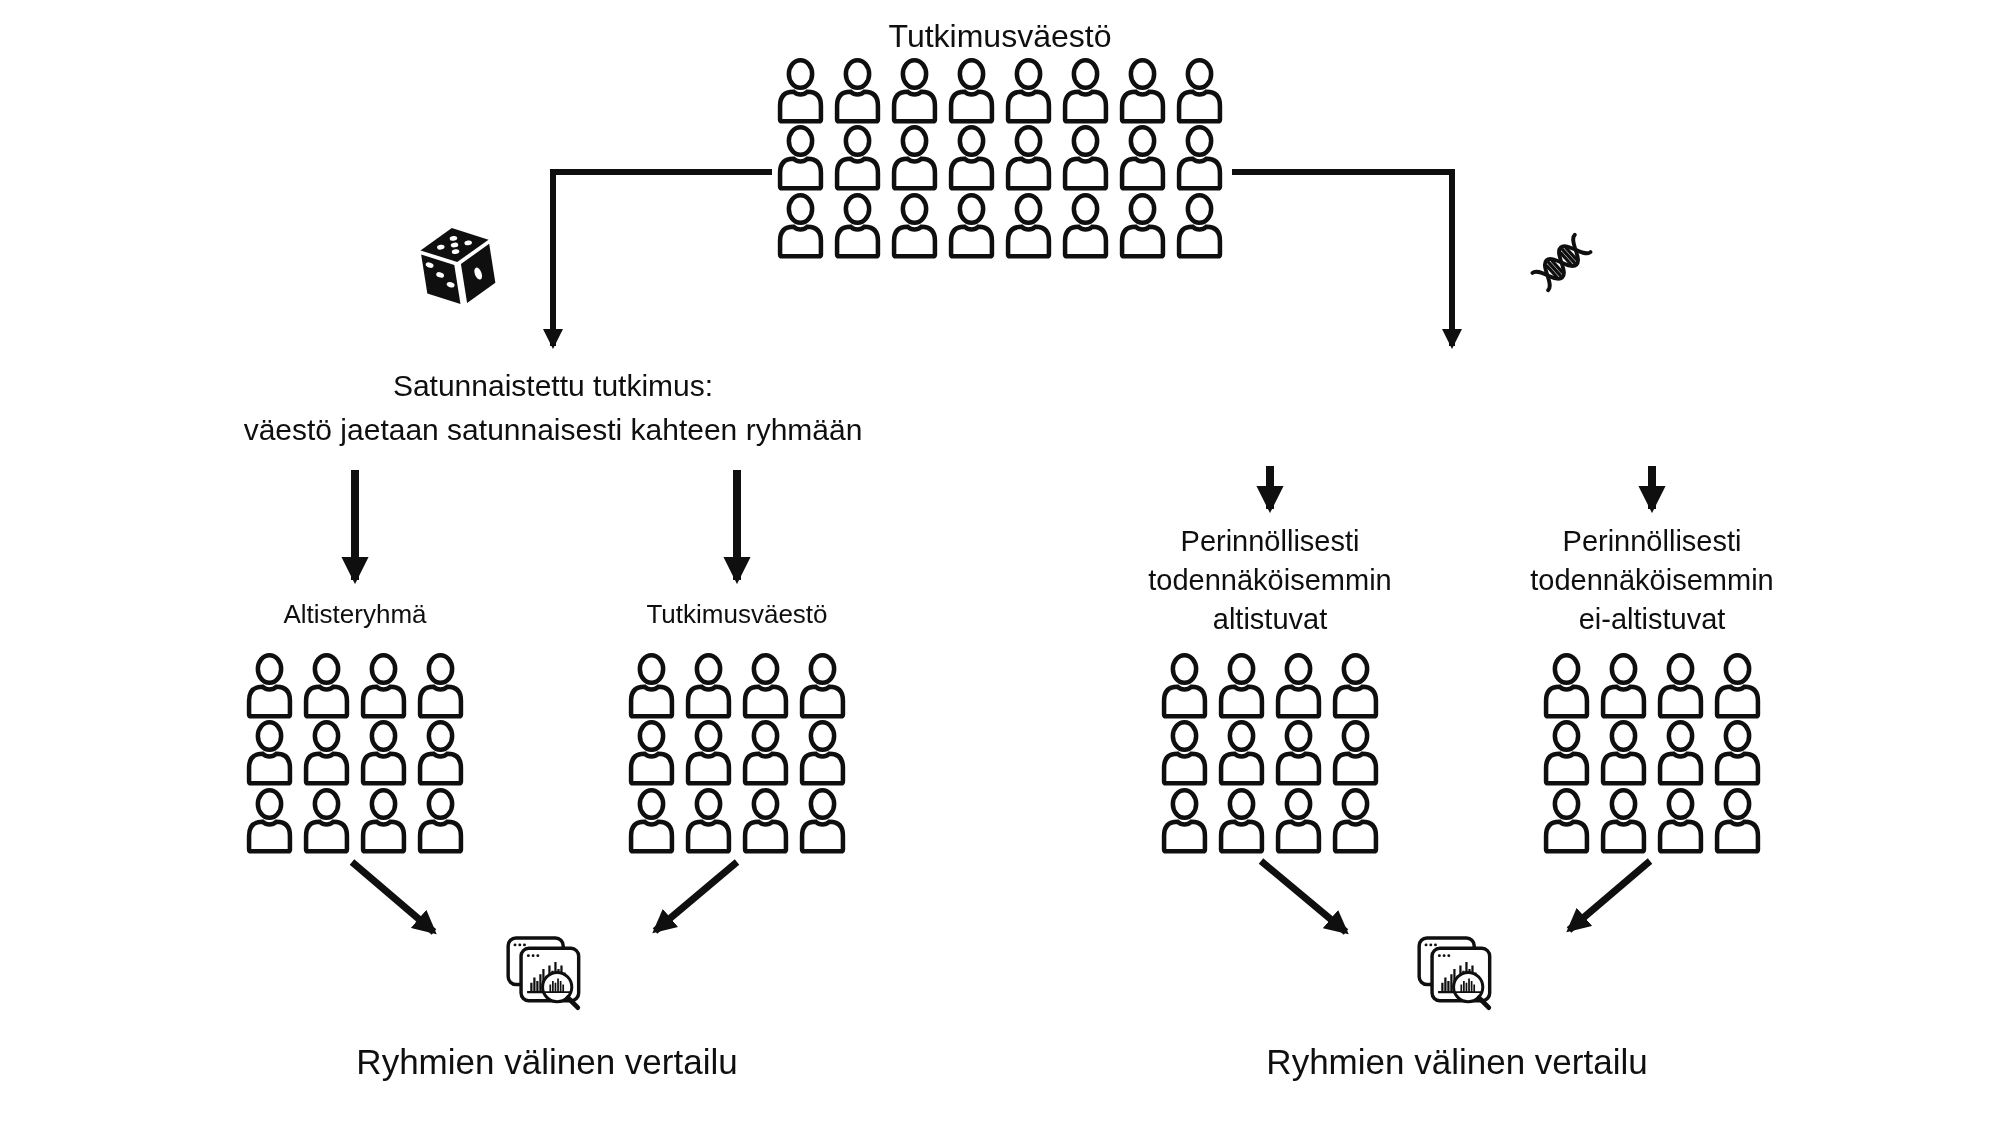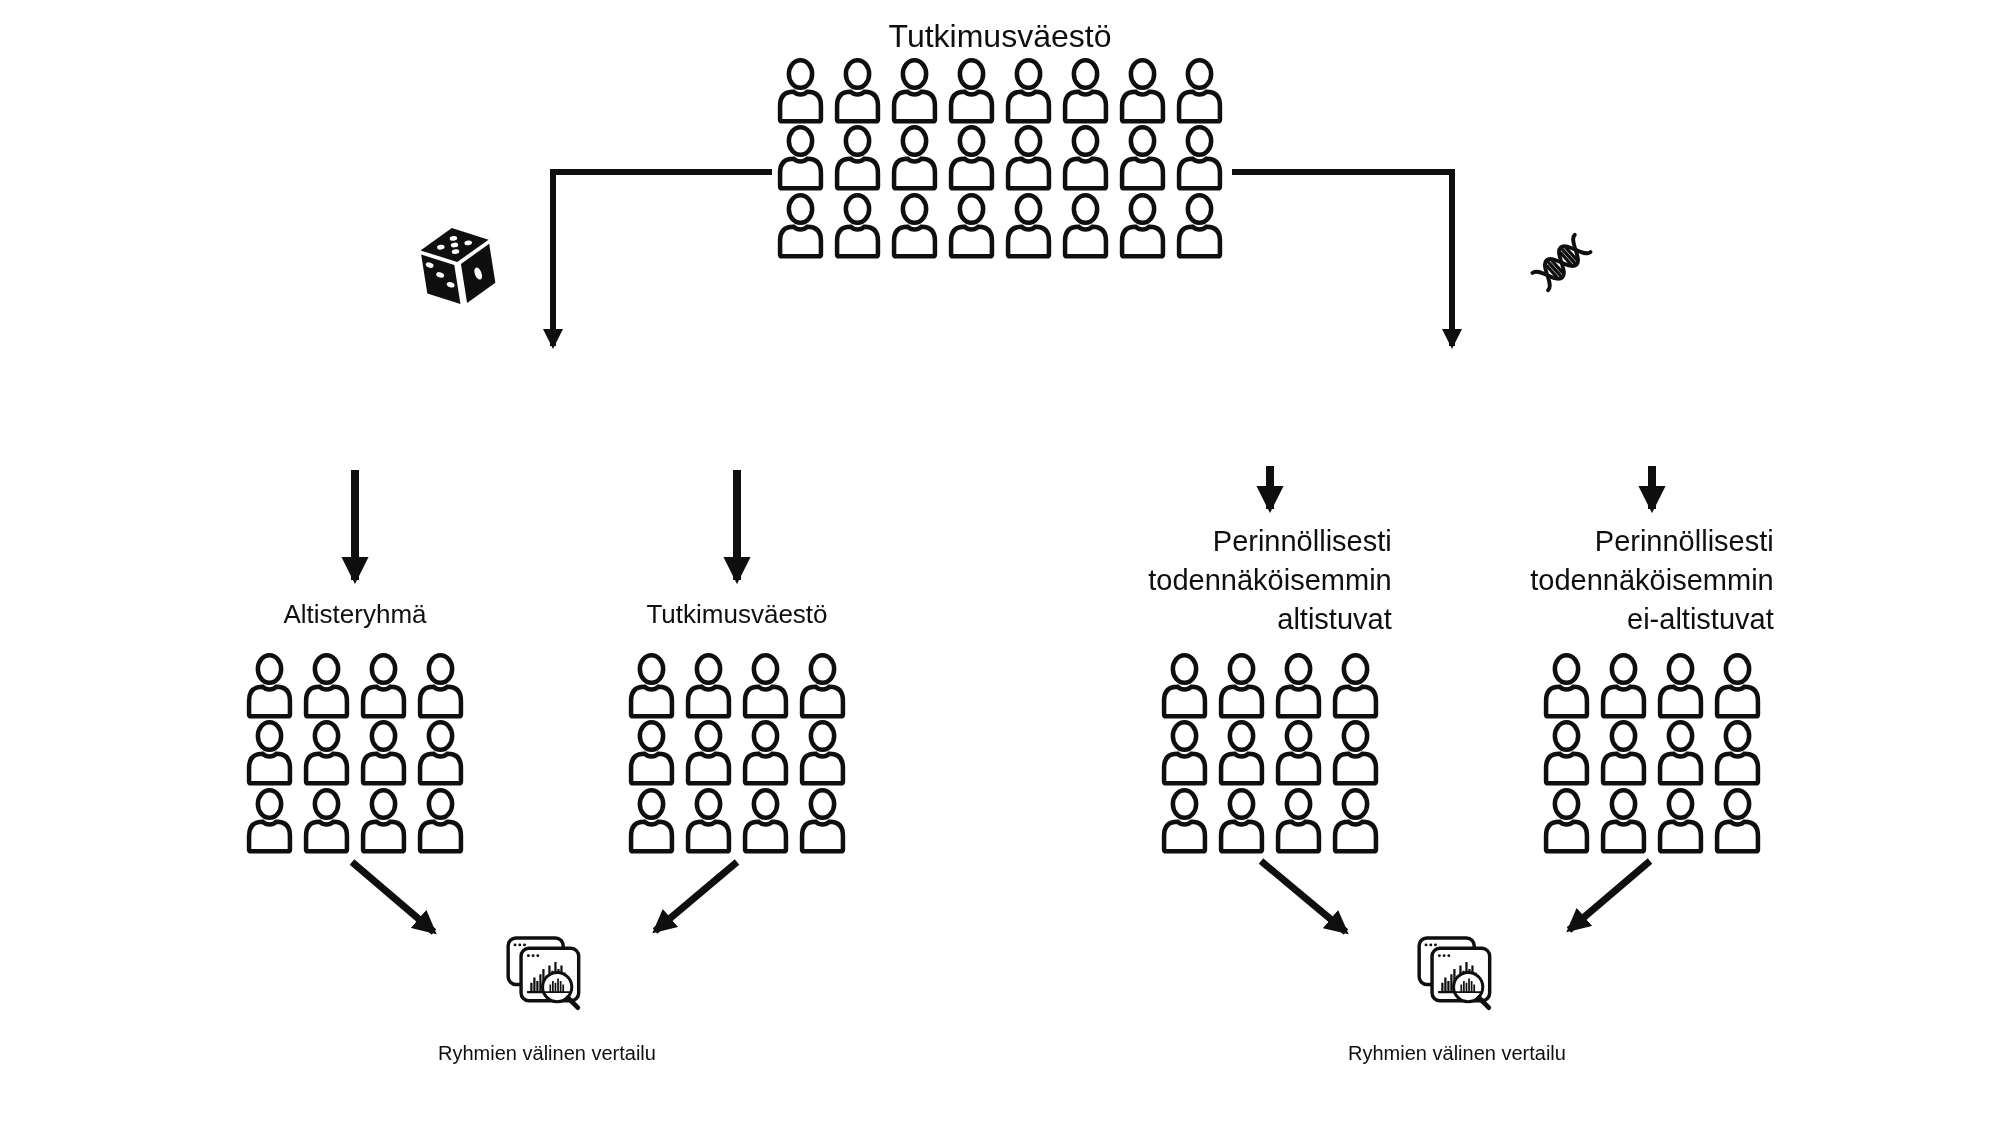--- a/index.html
+++ b/index.html
@@ -4,26 +4,26 @@
 <style>
   html,body { margin:0; padding:0; background:#fff; }
   .canvas {
     position:relative; width:2000px; height:1125px;
     background:var(--bg,#ffffff);
     font-family:"Liberation Sans", sans-serif;
     color:var(--ink,#111);
     overflow:hidden;
   }
   .abs { position:absolute; }
-  .cx { transform:translateX(-50%); text-align:right; }
+  .cx { transform:translateX(-50%); text-align:center; }
   .title { font-size:32px; white-space:nowrap; }
   .heading { font-size:30px; line-height:44px; white-space:pre-line; }
   .group-label { font-size:26px; white-space:nowrap; }
   .group-label.multi { font-size:29px; line-height:39px; white-space:pre-line; }
-  .cmp-label { font-size:20px; white-space:nowrap; }
+  .cmp-label { font-size:35px; white-space:nowrap; }
 
   .overlay { position:absolute; left:0; top:0; width:100%; height:100%; pointer-events:none; }
   .overlay path { stroke:var(--ink,#111); fill:none; }
   #ah path { fill:var(--ink,#111); stroke:none; }
 
   .people-grid { display:grid; grid-template-columns:repeat(var(--cols,4),1fr); }
   .person { display:block; width:100%; height:100%; }
   .person svg { display:block; width:100%; height:100%; }
   .pstroke { fill:none; stroke:var(--ink,#111); stroke-width:1.9; }
 
@@ -249,20 +249,22 @@
         <g transform="translate(4,16)" class="ink-stroke" stroke-width="2.6" stroke-linecap="round">
           <path d="M2 2 C8 2 9 18 15 18 C21 18 22 2 28 2 C34 2 35 18 41 18"></path>
           <path d="M2 18 C8 18 9 2 15 2 C21 2 22 18 28 18 C34 18 35 2 41 2"></path>
           <path d="M12.5 5 V15 M15 4 V16 M17.5 5 V15" stroke-width="2.2"></path>
           <path d="M25.5 5 V15 M28 4 V16 M30.5 5 V15" stroke-width="2.2"></path>
         </g>
       </g>
     </svg>
   </div>
 
+  <div class="abs cx heading" style="left:553px; top:364px;">Satunnaistettu tutkimus:
+väestö jaetaan satunnaisesti kahteen ryhmään</div>
 
   <div class="abs cx group-label" style="left:355px; top:599px;">Altisteryhmä</div>
   <div class="abs cx group-label" style="left:737px; top:599px;">Tutkimusväestö</div>
   <div class="abs cx group-label multi" style="left:1270px; top:522px;">Perinnöllisesti
 todennäköisemmin
 altistuvat</div>
   <div class="abs cx group-label multi" style="left:1652px; top:522px;">Perinnöllisesti
 todennäköisemmin
 ei-altistuvat</div>
 

